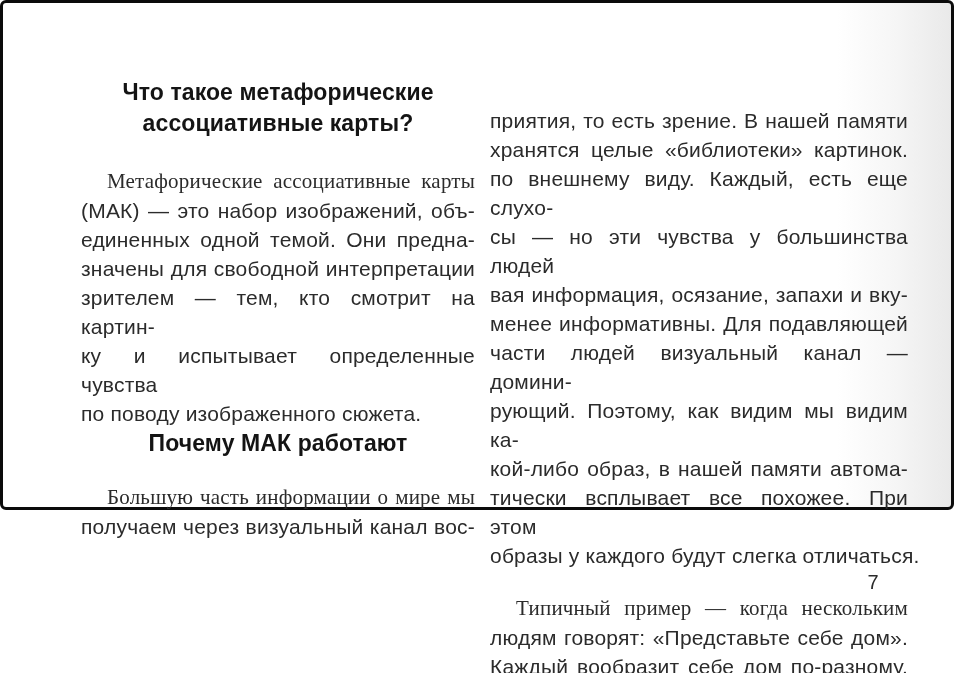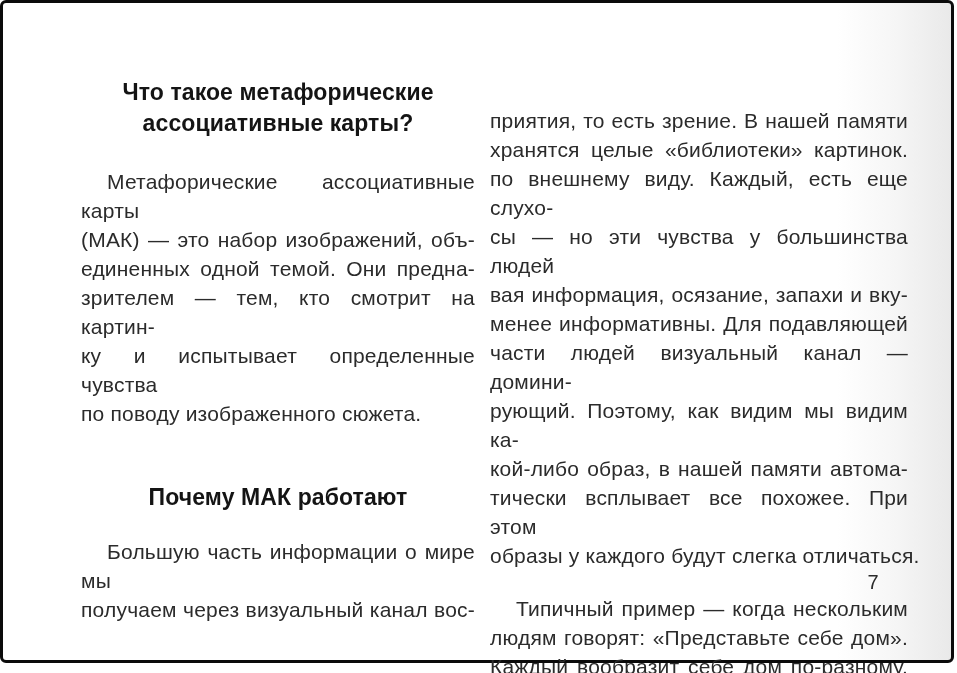--- a/index.html
+++ b/index.html
@@ -9,21 +9,21 @@
     width: 957px;
     height: 673px;
     overflow: hidden;
     font-family: "Liberation Sans", "DejaVu Sans", sans-serif;
   }
   .book-page {
     position: absolute;
     left: 0;
     top: 0;
     width: 954px;
-    height: 663px;
+    height: 510px;
     box-sizing: border-box;
     border: 3px solid #0b0b0b;
     border-radius: 6px;
     background:
       linear-gradient(90deg, #ffffff 0%, #ffffff 88%, #f6f6f6 94%, #e9e9e9 100%);
   }
   .col {
     position: absolute;
     color: #2b2b2b;
     font-size: 21px;
@@ -34,33 +34,33 @@
   .col-right { left: 487px; top: 79px; width: 418px; }
 
   .heading {
     font-weight: 700;
     color: #141414;
     font-size: 23px;
     line-height: 31px;
     text-align: center;
     letter-spacing: 0.1px;
   }
-  .heading-2 { margin-top: 54px; }
+  .heading-2 { }
 
   .para { text-align: left; margin-top: 24px; }
   .para-1 { margin-top: 28px; }
   .para-2 { }
 
   .line { white-space: nowrap; }
   .line.just {
     white-space: normal;
     text-align: justify;
     text-align-last: justify;
   }
-  .line.ind { padding-left: 26px; }
+  .line.ind { padding-left: 26px; font-family: Liberation Serif, serif; }
   .line.ind.just { padding-left: 0; text-indent: 26px; }
 
   .page-number {
     position: absolute;
     left: 852px;
     top: 568px;
     width: 36px;
     text-align: center;
     font-size: 20px;
     color: #2b2b2b;
@@ -74,20 +74,21 @@
   <div class="col col-left">
     <div class="heading">
         <div class="line">Что такое метафорические</div>
         <div class="line">ассоциативные карты?</div>
       </div>
 
     <div class="para para-1">
         <div class="line just ind">Метафорические ассоциативные карты</div>
         <div class="line just">(МАК) — это набор изображений, объ-</div>
         <div class="line just">единенных одной темой. Они предна-</div>
+        <div class="line just">значены для свободной интерпретации</div>
         <div class="line just">зрителем — тем, кто смотрит на картин-</div>
         <div class="line just">ку и испытывает определенные чувства</div>
         <div class="line">по поводу изображенного сюжета.</div>
       </div>
 
     <div class="heading heading-2">Почему МАК работают</div>
 
     <div class="para para-2">
         <div class="line just ind">Большую часть информации о мире мы</div>
         <div class="line just">получаем через визуальный канал вос-</div>

